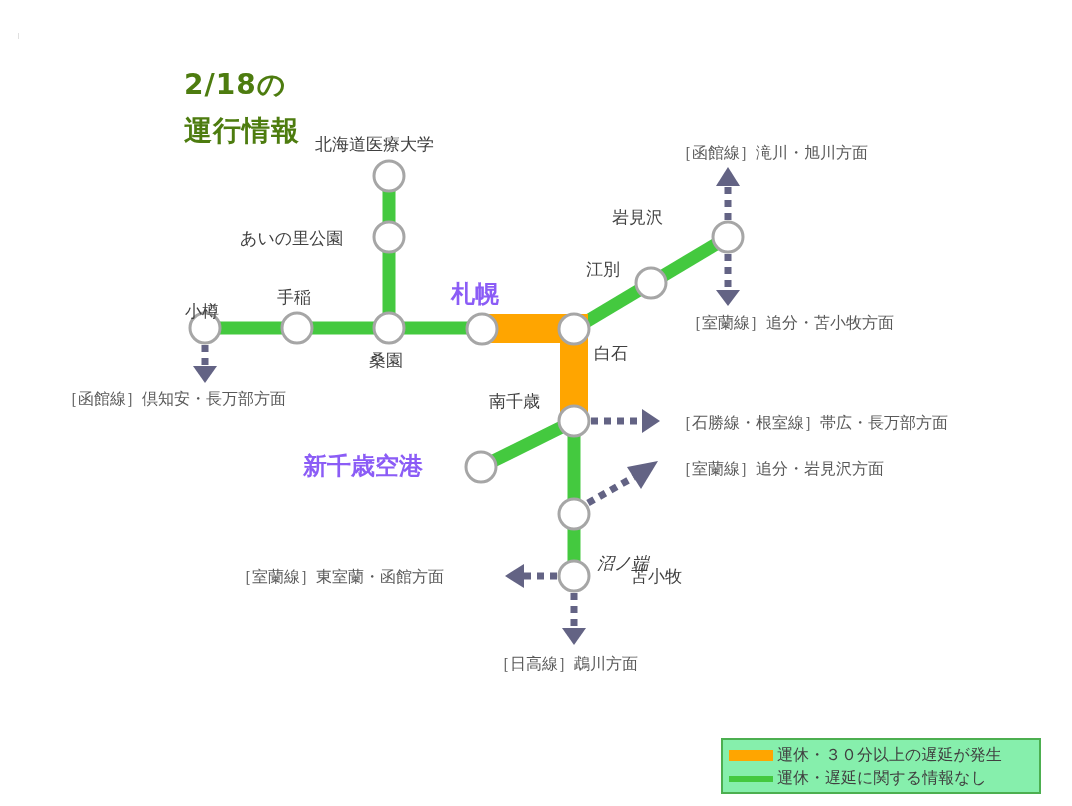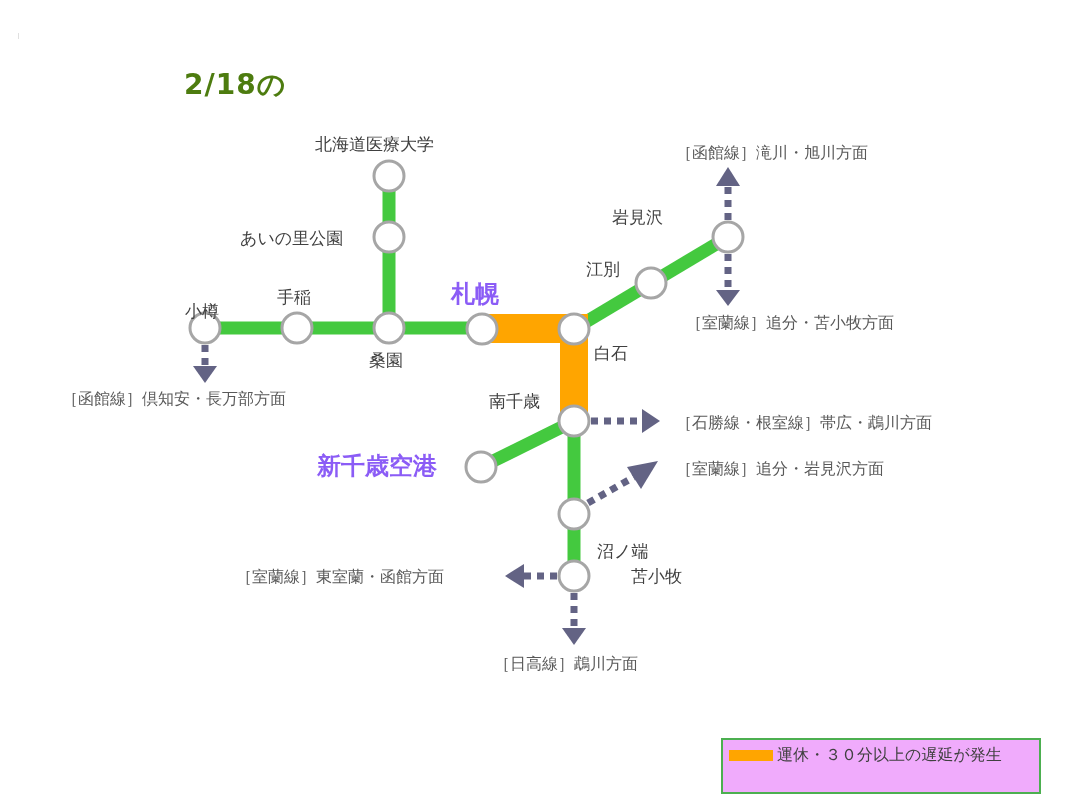--- a/index.html
+++ b/index.html
@@ -6,33 +6,34 @@
     body { width: 1072px; height: 806px; position: relative; overflow: hidden;
            font-family: "DejaVu Sans", "Liberation Sans", sans-serif; }
     .title { position: absolute; left: 184px; top: 22px; font-size: 28px; font-weight: bold;
              color: #4d7c0f; line-height: 46px; letter-spacing: 1px; margin-top: 40px; }
     .title div { white-space: nowrap; }
     svg.map { position: absolute; left: 0; top: 0; }
     .lbl { position: absolute; font-size: 17px; color: #404040; white-space: nowrap; line-height: 20px; }
     .lbl.major { font-size: 24px; font-weight: bold; color: #8b5cf6; line-height: 28px; }
     .dir { position: absolute; font-size: 16px; color: #595959; white-space: nowrap; line-height: 20px; }
     .legend { position: absolute; left: 721px; top: 738px; width: 320px; height: 56px;
-              border: 2px solid #4caf50; box-sizing: border-box; background: #f0abfc; }
+              border: 2px solid #4caf50; box-sizing: border-box; background: #86efac; }
     .legend-row { position: absolute; left: 6px; display: flex; align-items: center; }
     .legend-swatch { width: 44px; display: inline-block; margin-right: 4px; }
     .legend-text { font-size: 16px; color: #404040; white-space: nowrap; }
     .mark { position: absolute; left: 18px; top: 33px; width: 1px; height: 6px; background: #e0e0e0; }
   </style>
 </head>
 <body>
 
 <div class="mark"></div>
 
 <div class="title">
   <div>2/18の</div>
+  <div>運行情報</div>
 </div>
 
 <svg class="map" width="1072" height="806" viewBox="0 0 1072 806">
 
   <g stroke="#44c93f" stroke-width="13" stroke-linecap="butt" fill="none">
     <line x1="205" y1="328" x2="482" y2="328"></line>
     <line x1="389" y1="176" x2="389" y2="328"></line>
     <line x1="574" y1="329" x2="728" y2="237"></line>
     <line x1="574" y1="421" x2="481" y2="467"></line>
     <line x1="574" y1="421" x2="574" y2="576"></line>
@@ -82,30 +83,34 @@
 <div class="lbl" style="left:315px; top:134px;">北海道医療大学</div>
 <div class="lbl" style="left:240px; top:228px;">あいの里公園</div>
 <div class="lbl" style="left:185px; top:301px;">小樽</div>
 <div class="lbl" style="left:277px; top:287px;text-align:right;">手稲</div>
 <div class="lbl" style="left:369px; top:350px;">桑園</div>
 <div class="lbl major" style="left:451px; top:280px;">札幌</div>
 <div class="lbl" style="left:594px; top:343px;">白石</div>
 <div class="lbl" style="left:586px; top:259px;">江別</div>
 <div class="lbl" style="left:612px; top:207px;">岩見沢</div>
 <div class="lbl" style="left:489px; top:391px;">南千歳</div>
-<div class="lbl major" style="left:303px; top:452px;margin-left:14px;">新千歳空港</div>
-<div class="lbl" style="left:597px; top:541px;">沼ノ端</div>
+<div class="lbl major" style="left:303px; top:452px;">新千歳空港</div>
+<div class="lbl" style="left:597px; top:553px;font-style:italic;">沼ノ端</div>
 <div class="lbl" style="left:597px; top:566px;margin-left:34px;">苫小牧</div>
 
 <div class="dir" style="left:676px; top:143px;text-align:right;">［函館線］滝川・旭川方面</div>
 <div class="dir" style="left:686px; top:313px;">［室蘭線］追分・苫小牧方面</div>
 <div class="dir" style="left:62px; top:389px;">［函館線］倶知安・長万部方面</div>
-<div class="dir" style="left:676px; top:413px;">［石勝線・根室線］帯広・鵡川方面</div>
+<div class="dir" style="left:676px; top:413px;">［石勝線・根室線］帯広・長万部方面</div>
 <div class="dir" style="left:676px; top:459px;text-align:right;">［室蘭線］追分・岩見沢方面</div>
 <div class="dir" style="left:236px; top:567px;">［室蘭線］東室蘭・函館方面</div>
 <div class="dir" style="left:494px; top:654px;">［日高線］鵡川方面</div>
 
 <div class="legend">
   <div class="legend-row" style="top:5px;">
     <span class="legend-swatch" style="height:11px; background:#ffa500;"></span>
     <span class="legend-text">運休・３０分以上の遅延が発生</span>
   </div>
+  <div class="legend-row" style="top:28px;">
+    <span class="legend-swatch" style="height:6px; background:#44c93f;"></span>
+    <span class="legend-text">運休・遅延に関する情報なし</span>
+  </div>
 </div>
 
 </body></html>

